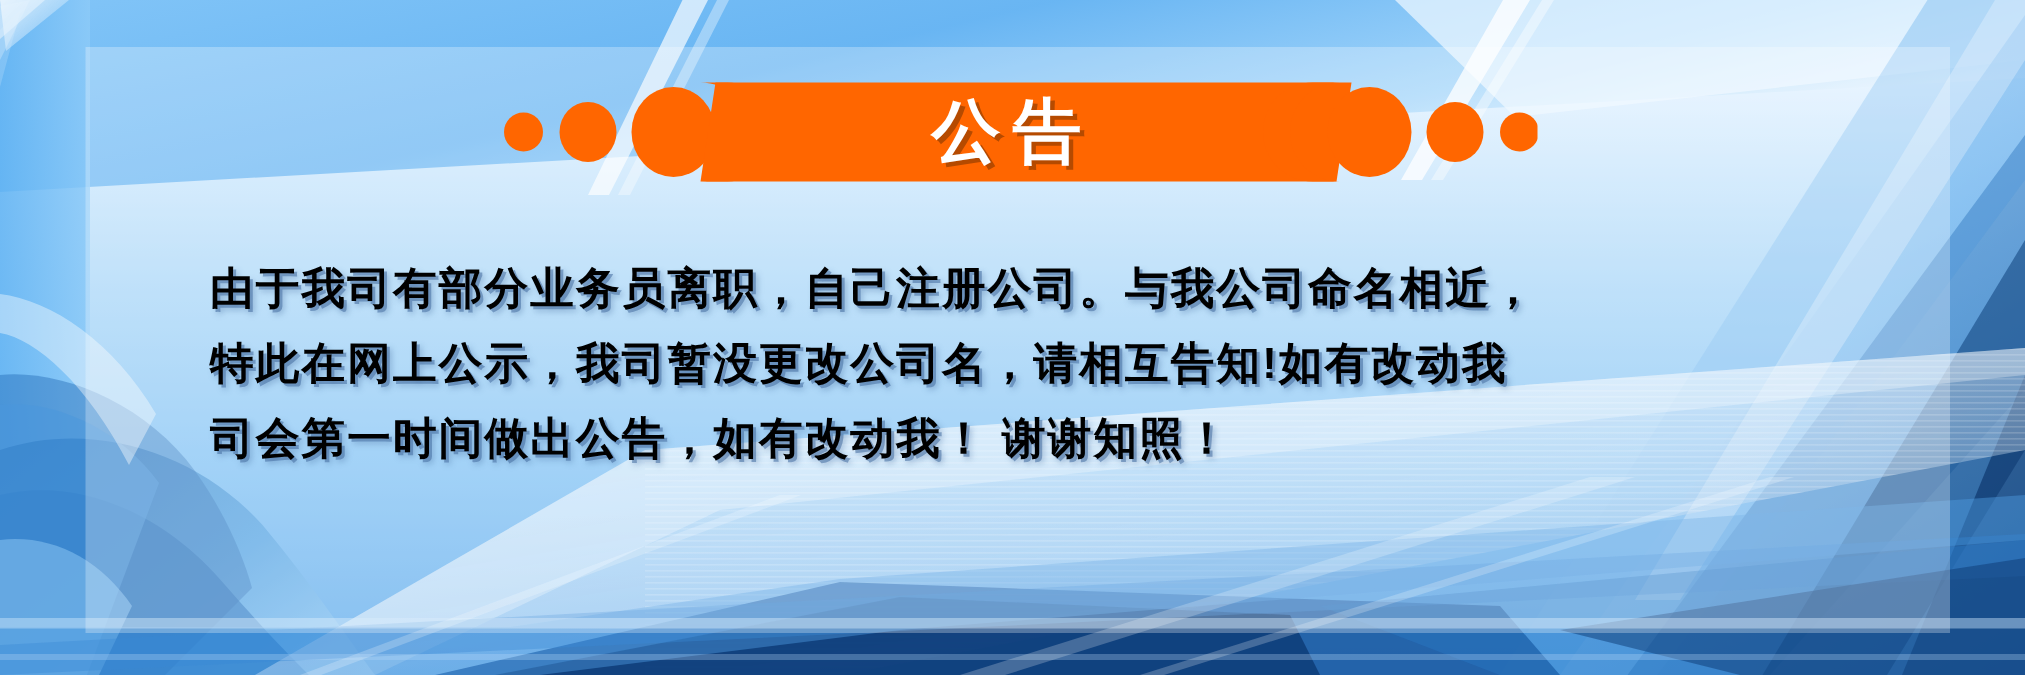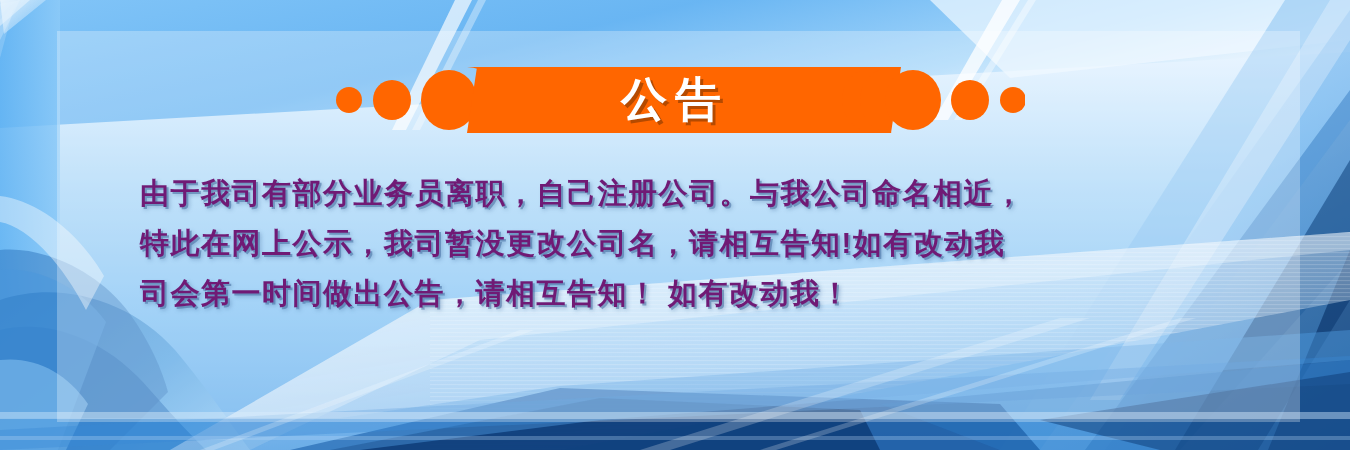--- a/index.html
+++ b/index.html
@@ -36,21 +36,21 @@
     width: 1243px;
     height: 391px;
     background: rgba(255,255,255,0.28);
     pointer-events: none;
   }
 
   
   .header-row {
     position: absolute;
     left: 0;
-    top: 64px;
+    top: 52px;
     width: 1066px;
     height: 72px;
   }
 
   .ribbon-svg {
     position: absolute;
     left: 335px;
     top: 0;
     width: 690px;
     height: 72px;
@@ -79,21 +79,21 @@
   .body-text {
     position: absolute;
     left: 140px;
     top: 168px;
     width: 1085px;
   }
 
   .body-line {
     font-size: 29px;
     font-weight: bold;
-    color: #701a75;
+    color: #000000;
     letter-spacing: 1.5px;
     line-height: 50px;
     white-space: nowrap;
     text-shadow:
        2px 2px 0 rgba(70,110,160,0.55),
        3px 3px 4px rgba(60,100,150,0.40);
   }
 </style>
 </head>
 <body>
@@ -247,16 +247,16 @@
       <ellipse cx="635" cy="36" rx="19" ry="20" fill="#ff6600"></ellipse>
       <ellipse cx="678" cy="36" rx="13" ry="13" fill="#ff6600"></ellipse>
     </svg>
 
     <div class="ribbon-title">公告</div>
   </div>
 
   <div class="body-text">
     <div class="body-line">由于我司有部分业务员离职，自己注册公司。与我公司命名相近，</div>
     <div class="body-line">特此在网上公示，我司暂没更改公司名，请相互告知!如有改动我</div>
-    <div class="body-line">司会第一时间做出公告，请相互告知！ 如有改动我！</div>
+    <div class="body-line">司会第一时间做出公告，如有改动我！ 谢谢知照！</div>
   </div>
 
 </div>
 
 </body></html>

